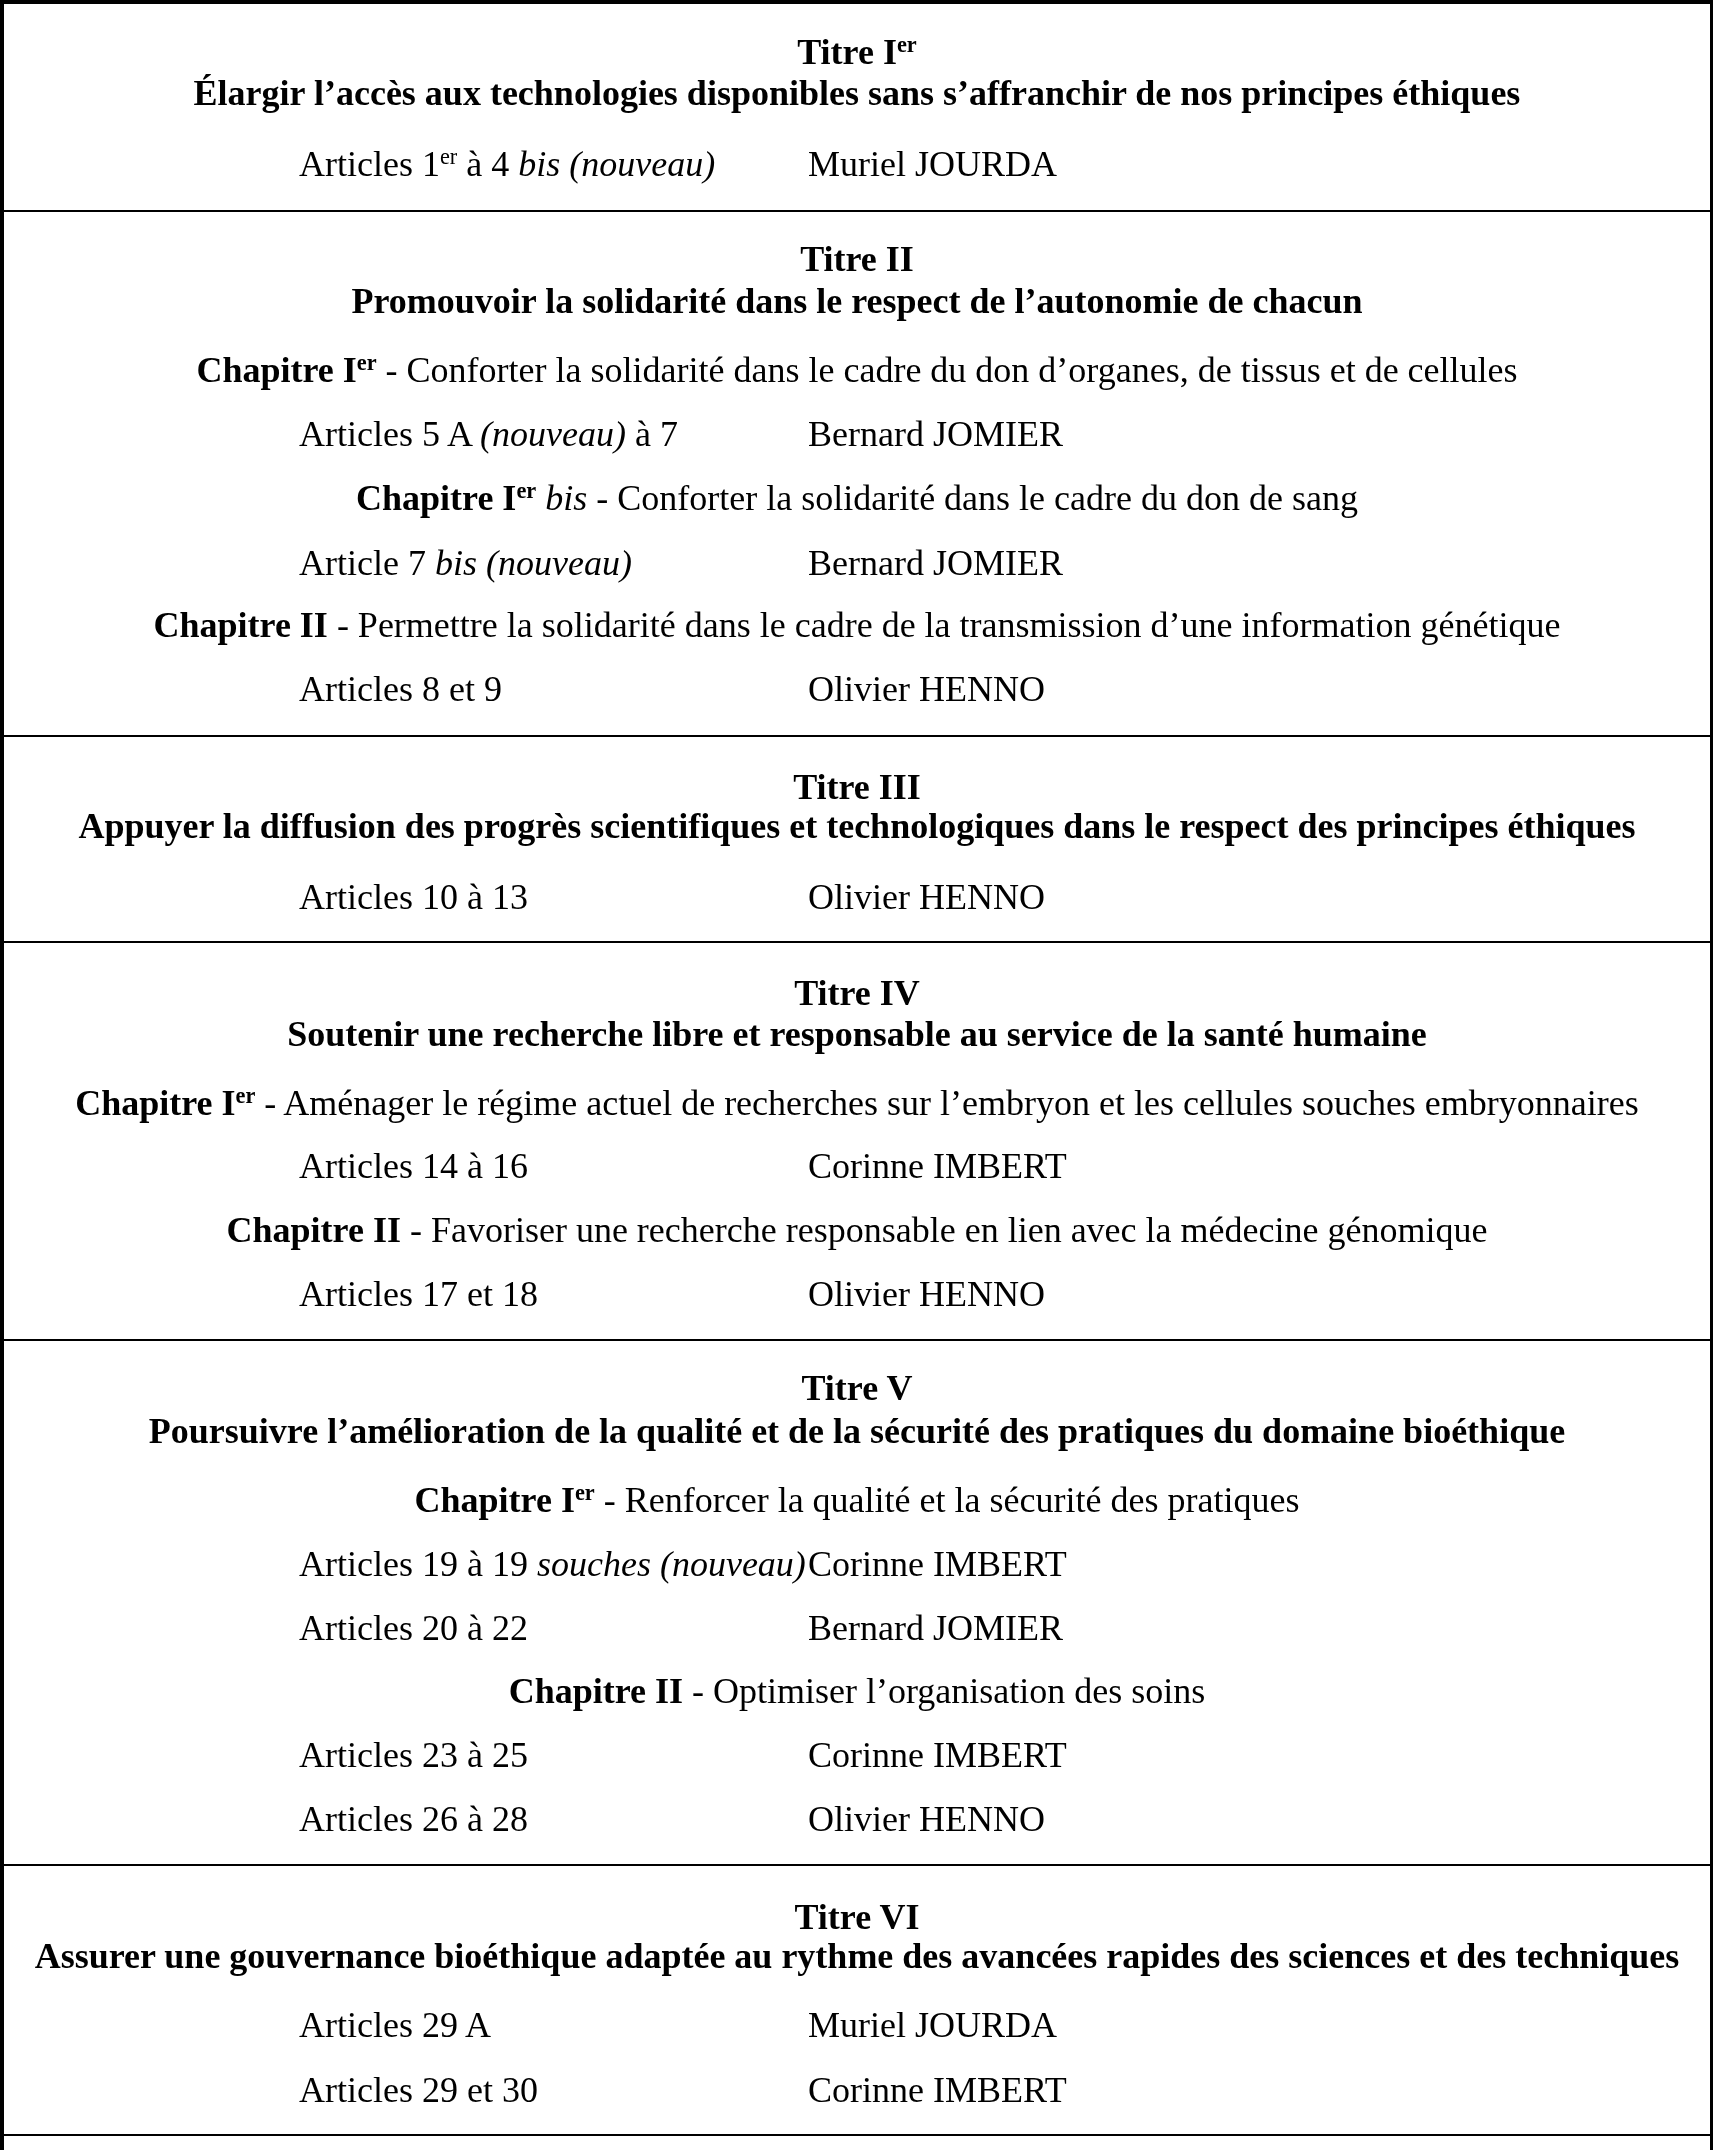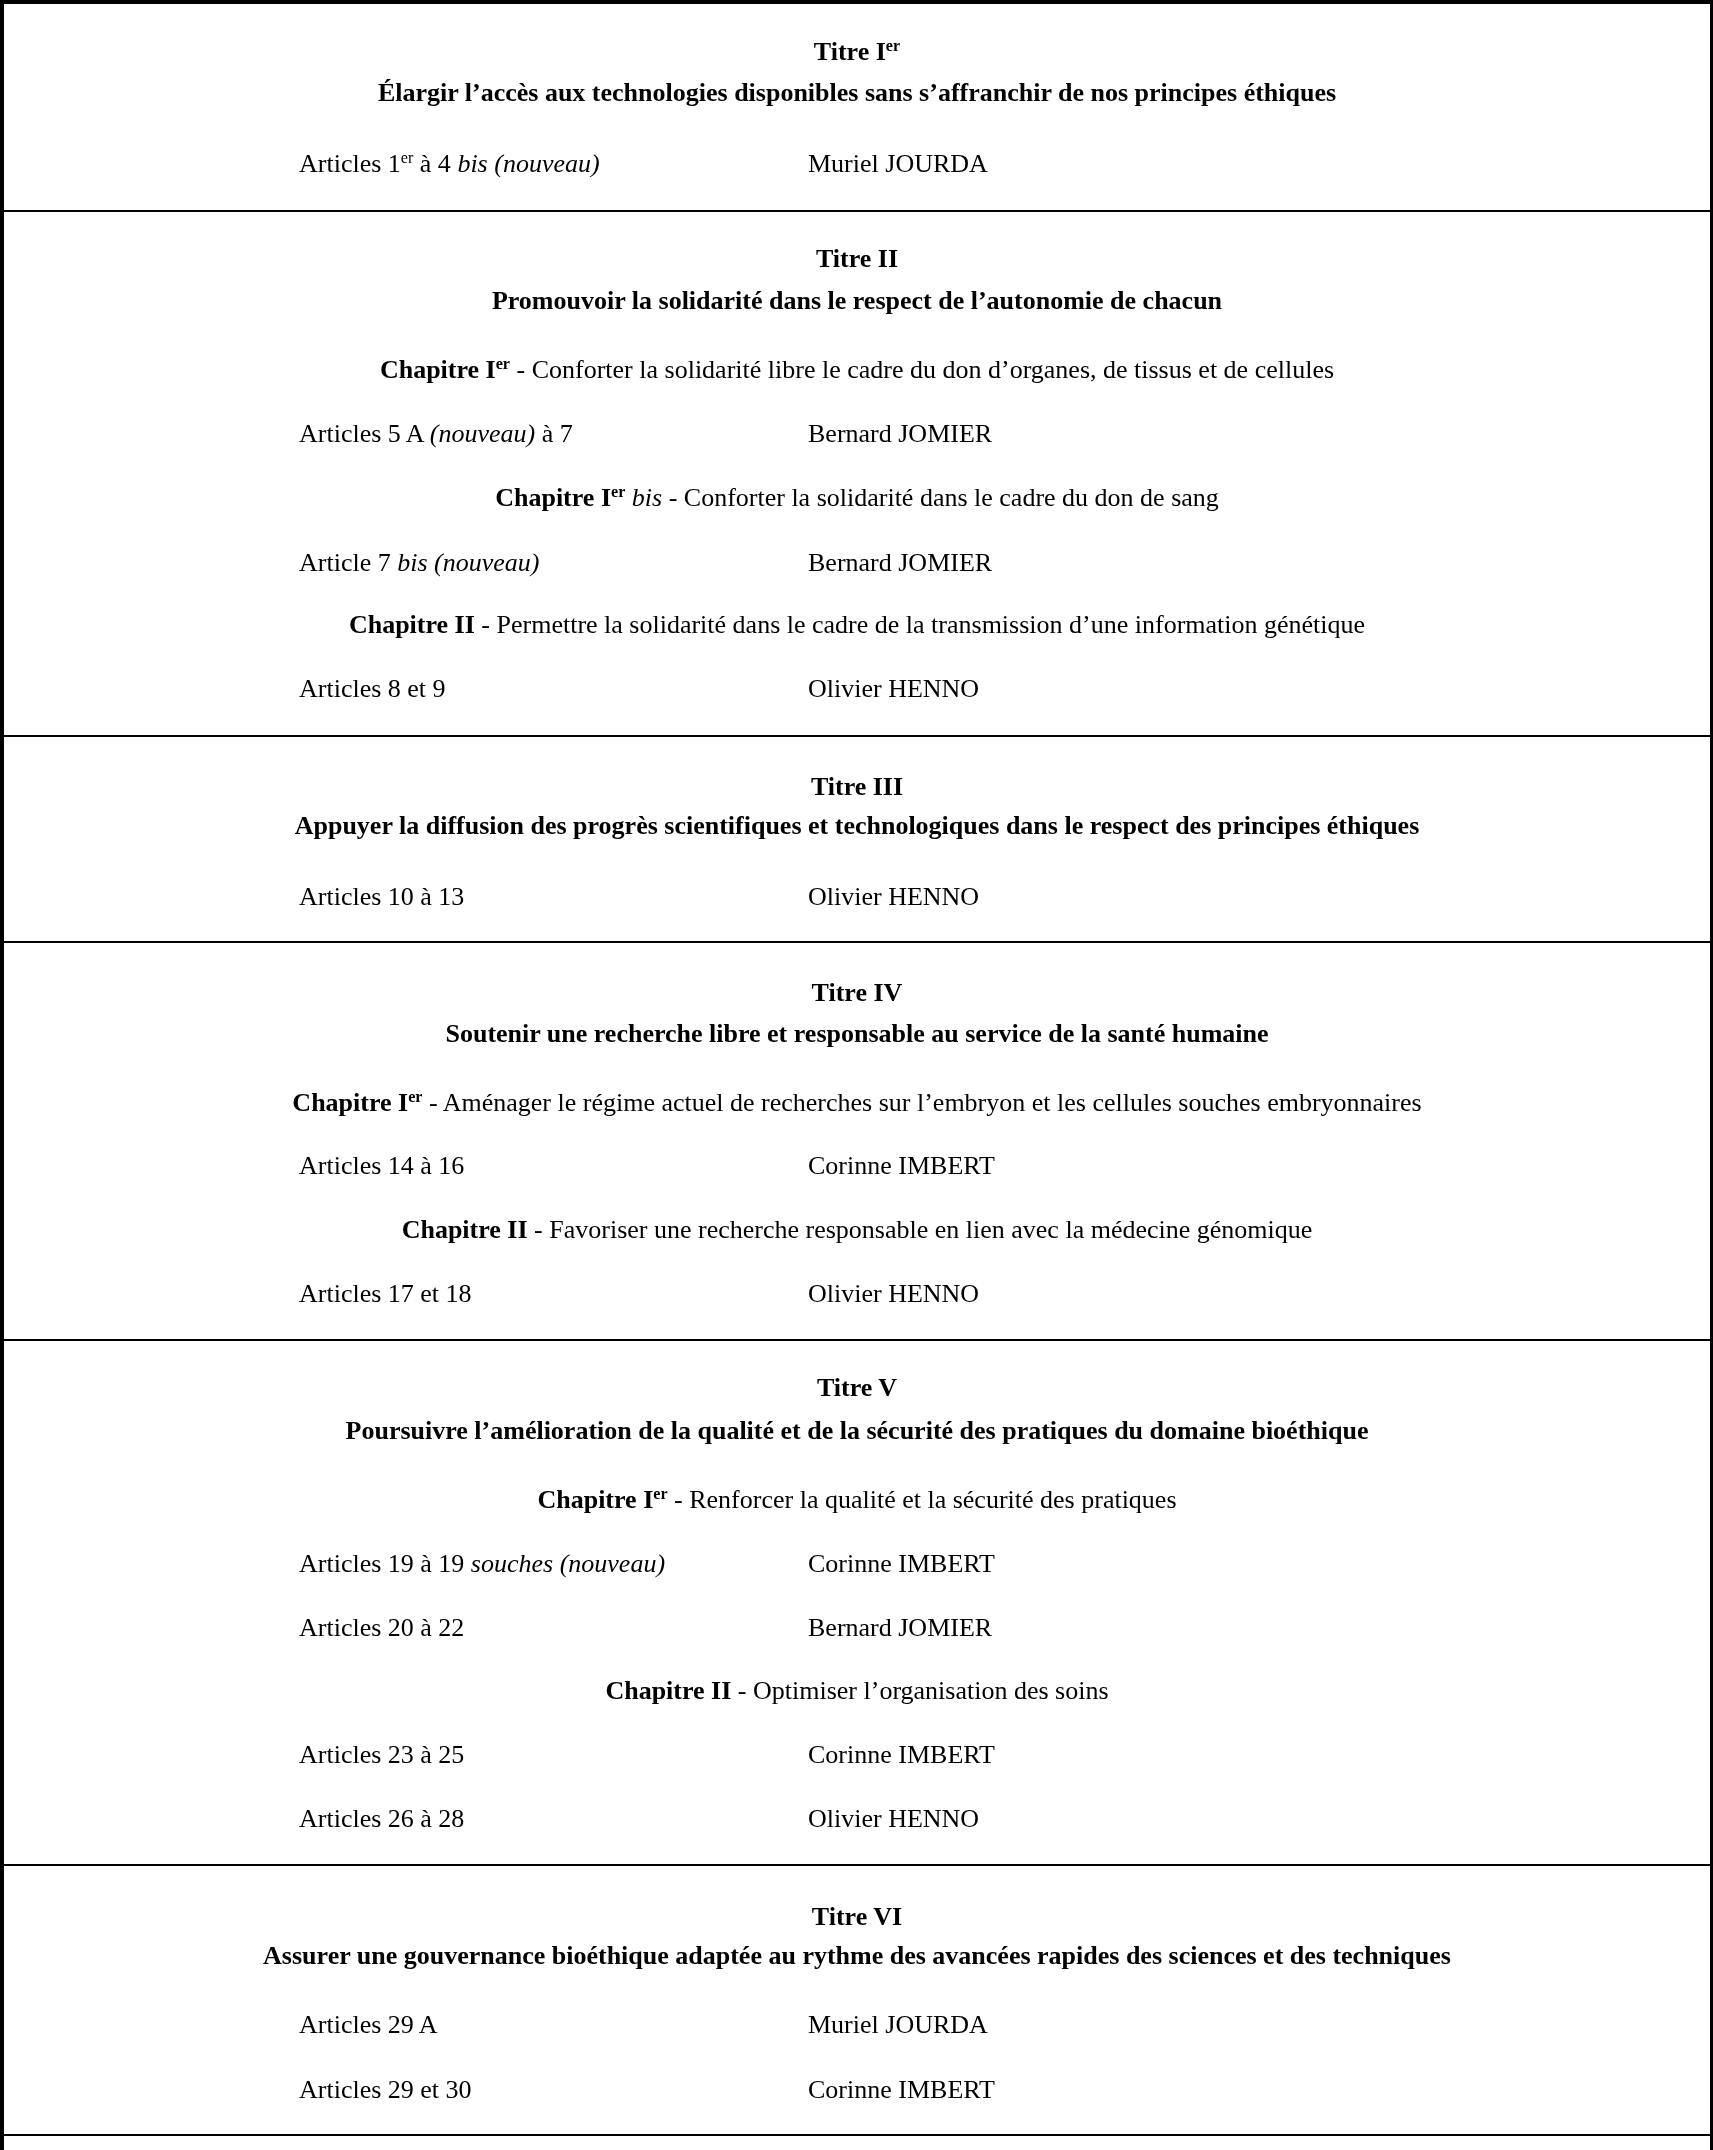--- a/index.html
+++ b/index.html
@@ -10,21 +10,21 @@
     box-sizing: border-box;
     border: 4.7px solid #000000;
     background: #ffffff;
   }
   .divider {
     position: absolute; left: 0; right: 0; height: 1.7px; background: #000000;
   }
   .line {
     position: absolute; left: 0; right: 0;
     font-family: "Liberation Serif", "DejaVu Serif", serif;
-    font-size: 26px;
+    font-size: 36px;
     line-height: 34px;
     color: #000000;
     white-space: nowrap;
   }
   .center { text-align: center; }
   .bold { font-weight: bold; }
   .row .art { position: absolute; left: 295px; }
   .row .name { position: absolute; left: 804px; }
   .sup { font-size: 0.62em; vertical-align: 0.55em; line-height: 0; }
   .ital { font-style: italic; }
@@ -40,21 +40,21 @@
     <div class="divider" style="top: 1860px;"></div>
     <div class="divider" style="top: 2130px;"></div>
     <div class="line center bold" style="top: 30.5px;"><span>Titre I</span><span class="sup">er</span></div>
     <div class="line center bold" style="top: 72px;">Élargir l’accès aux technologies disponibles sans s’affranchir de nos principes éthiques</div>
     <div class="line row" style="top: 143px;">
       <span class="art"><span>Articles 1</span><span class="sup ">er</span><span> à 4 </span><span class="ital ">bis (nouveau)</span></span>
       <span class="name">Muriel JOURDA</span>
     </div>
     <div class="line center bold" style="top: 238px;"><span>Titre II</span></div>
     <div class="line center bold" style="top: 280px;">Promouvoir la solidarité dans le respect de l’autonomie de chacun</div>
-    <div class="line center" style="top: 349px;"><span class="bold">Chapitre I</span><span class="sup bold">er</span><span> - Conforter la solidarité libre le cadre du don d’organes, de tissus et de cellules</span></div>
+    <div class="line center" style="top: 349px;"><span class="bold">Chapitre I</span><span class="sup bold">er</span><span> - Conforter la solidarité dans le cadre du don d’organes, de tissus et de cellules</span></div>
     <div class="line row" style="top: 413px;">
       <span class="art"><span>Articles 5 A </span><span class="ital ">(nouveau)</span><span> à 7</span></span>
       <span class="name">Bernard JOMIER</span>
     </div>
     <div class="line center" style="top: 477px;"><span class="bold">Chapitre I</span><span class="sup bold">er</span><span class="ital "> bis</span><span> - Conforter la solidarité dans le cadre du don de sang</span></div>
     <div class="line row" style="top: 542px;">
       <span class="art"><span>Article 7 </span><span class="ital ">bis (nouveau)</span></span>
       <span class="name">Bernard JOMIER</span>
     </div>
     <div class="line center" style="top: 604px;"><span class="bold">Chapitre II</span><span> - Permettre la solidarité dans le cadre de la transmission d’une information génétique</span></div>

